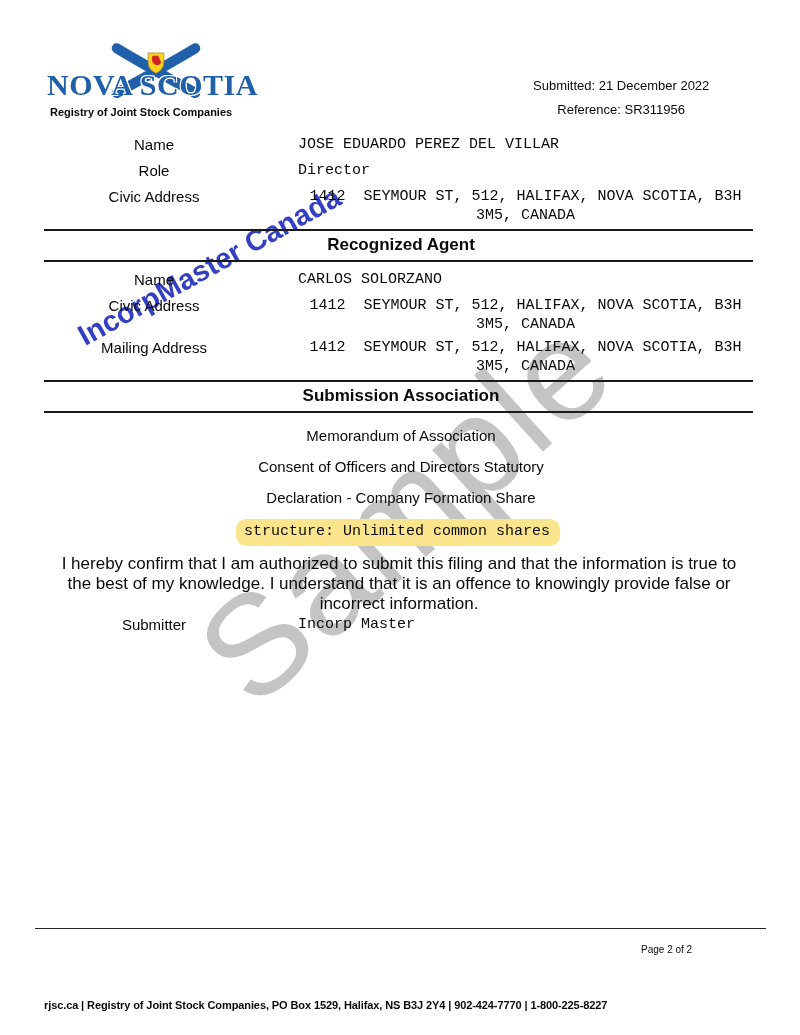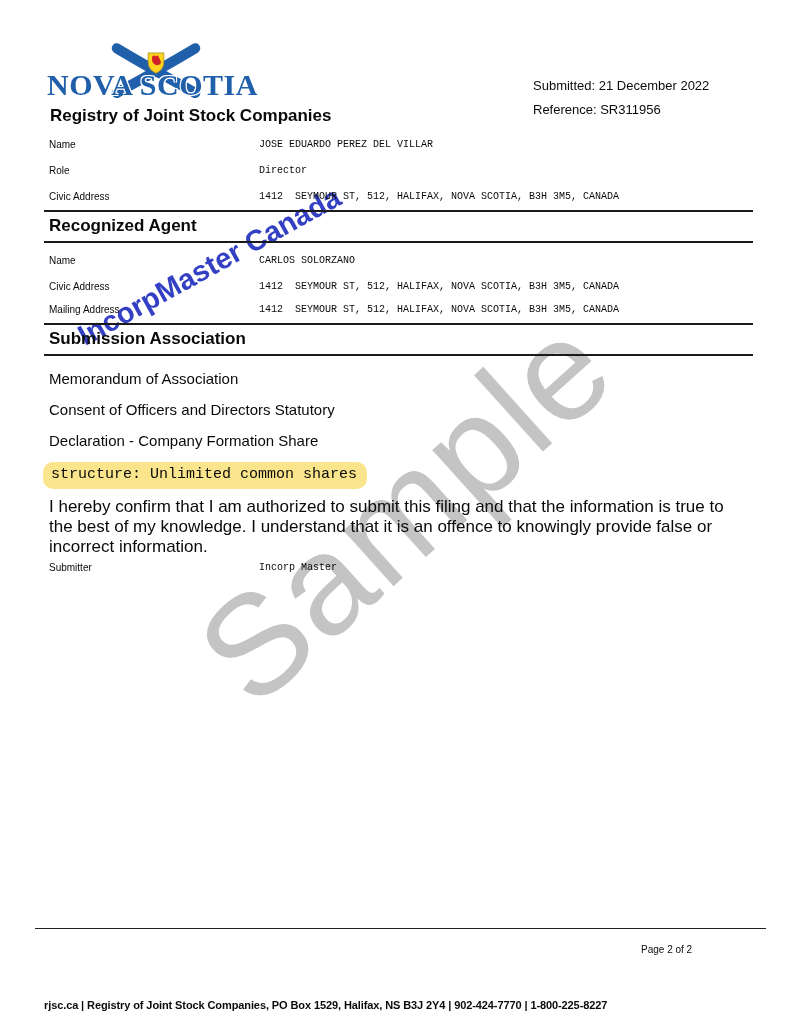--- a/index.html
+++ b/index.html
@@ -23,43 +23,43 @@
   }
   .wm-gray {
     position:absolute; left:158px; top:432px;
     font-size:142px; font-weight:400; white-space:nowrap;
     letter-spacing:2px; line-height:1.1;
     color:var(--watermark_gray,#c4c4c4);
     transform:rotate(-42deg);
   }
 
   
-  .content { position:relative; z-index:1; padding:40px 47px 0 44px; width:709px; box-sizing:content-box; }
+  .content { position:relative; z-index:1; padding:40px 47px 0 44px; width:709px; box-sizing:content-box;text-align:center; }
 
   header { position:relative; height:92px; }
   .logo { position:absolute; left:3px; top:0; width:270px; height:92px; }
   .flag { position:absolute; left:62px; top:2px; width:94px; height:58px; }
   .arm { fill:none; stroke:var(--logo_blue,#2a6ab3); stroke-width:13; stroke-linecap:round; }
   .shield { fill:var(--flag_yellow,#ffd41f); stroke:#a8871e; stroke-width:1; }
   .lion { fill:var(--flag_red,#d12027); }
   .wordmark {
     position:absolute; left:0; top:28px;
     font-family:"Liberation Serif","DejaVu Serif",serif;
     font-weight:bold; font-size:30px; line-height:34px; letter-spacing:0.5px;
     color:var(--logo_blue,#1c5ca8);
     text-shadow:1px -1px 0 #fff,-1px 1px 0 #fff,1px 1px 0 #fff,-1px -1px 0 #fff;
     white-space:nowrap;
   }
-  .tagline { position:absolute; left:3px; top:66px; font-weight:bold; font-size:17px; white-space:nowrap; }
+  .tagline { position:absolute; left:3px; top:66px; font-weight:bold; font-size:11px; white-space:nowrap; }
 
   .meta { position:absolute; left:489px; top:38px; font-size:13px; line-height:15px; }
   .meta div + div { margin-top:9px; }
 
   .fields { margin-top:3px; }
-  .row { display:flex; line-height:19px; font-size:10px; margin-bottom:7px; }
+  .row { display:flex; line-height:19px; font-size:15px; margin-bottom:7px;gap:39px; }
   .row.multi { margin-bottom:4px; }
   .row .label { flex:none; width:215px; padding-left:5px; box-sizing:border-box; }
   .row .value { max-width:465px; white-space:pre-wrap;font-family:Liberation Mono, monospace; }
 
   .section-heading {
     border-top:2px solid var(--rule_dark,#1a1a1a);
     border-bottom:2.5px solid var(--rule_dark,#1a1a1a);
     padding:4px 0 5px 5px;
     font-size:17px; font-weight:bold; line-height:20px;
     margin:3px 0 0 0;

